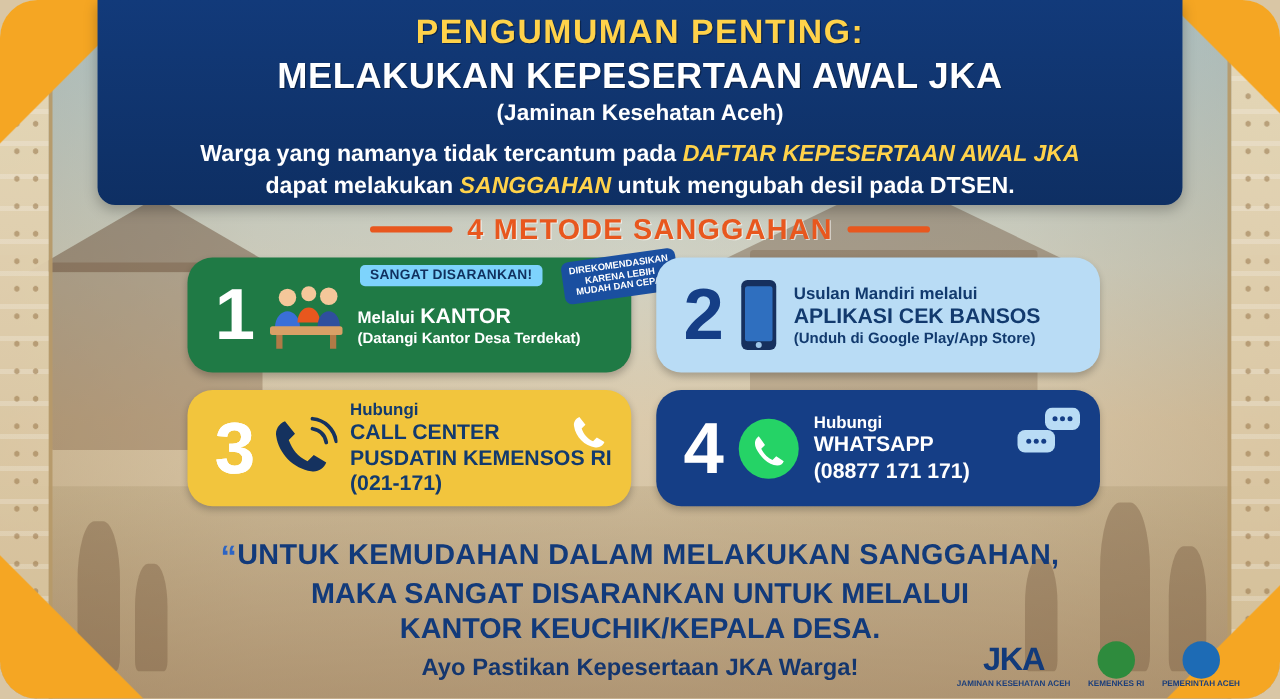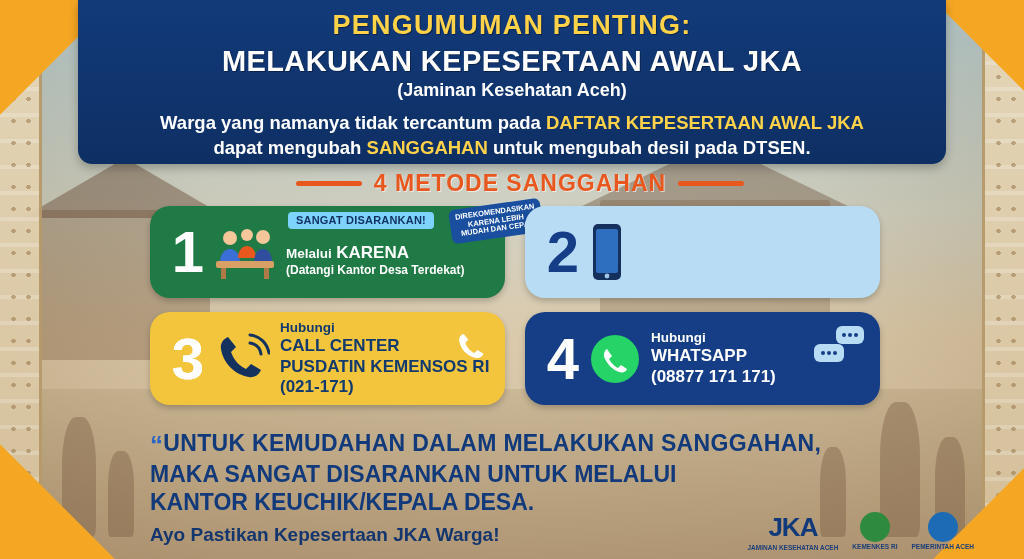--- a/index.html
+++ b/index.html
@@ -8,20 +8,21 @@
     font-family: "Liberation Sans", sans-serif;
     background: #d9c6a5;
     position: relative;
   }
   .poster {
     position: absolute; inset: 0;
     background:
       linear-gradient(to bottom, rgba(140,190,220,0.55) 0%, rgba(170,200,215,0.35) 38%, rgba(200,180,150,0.35) 60%, rgba(190,165,130,0.55) 100%),
       linear-gradient(to right, #c9b48f 0%, #ddcbaa 20%, #e5d6b8 50%, #ddcbaa 80%, #c9b48f 100%);
     overflow: hidden;
+    border-radius: 30px;
   }
   
   .bg-hut {
     position: absolute; background: rgba(120,90,60,0.35);
     border-radius: 3px;
   }
   .bg-hut.h1 { left: 40px; top: 210px; width: 170px; height: 150px; }
   .bg-hut.h1::before {
     content:""; position:absolute; left:-18px; top:-52px; width:206px; height:60px;
     background: rgba(100,72,48,0.45);
@@ -80,21 +81,21 @@
   .hdr-line1 {
     font-size: 27px; font-weight: 800; letter-spacing: 1.2px; color: #ffd24a;
     text-shadow: 1px 1px 0 rgba(0,0,0,0.35);
   }
   .hdr-line2 {
     font-size: 29px; font-weight: 800; letter-spacing: 0.4px; margin-top: 4px;
     text-shadow: 1px 1px 0 rgba(0,0,0,0.35);
   }
   .hdr-line3 { font-size: 18px; font-weight: 700; margin-top: 2px; }
   .hdr-body { margin-top: 10px; font-size: 18.5px; line-height: 1.35; font-weight: 700;}
-  .hl-yellow { color: #ffd24a; font-weight: 800; }
+  .hl-yellow { color: #ffd24a; font-weight: 800; font-style: italic; }
 
   
   .methods-title-wrap { position:absolute; left:16px; right:0; top: 170px; text-align:center; }
   .methods-title {
     display:inline-block; position:relative;
     color: #e8571e; font-size: 23px; font-weight: 800; letter-spacing: 1px;
     text-shadow: 1px 1px 0 rgba(255,255,255,0.6);
   }
   .mt-bar { position:absolute; top:11px; width: 66px; height: 5px; background:#e8571e; border-radius:3px; }
   .mt-bar.l { left: -78px; }
@@ -139,31 +140,31 @@
   .badge-ribbon {
     position: absolute; left: 300px; top: -2px; width: 92px; height: 34px;
     background: #1a4fa0; color: #fff; font-size: 7.5px; font-weight: 800;
     border-radius: 6px; transform: rotate(-8deg);
     display:flex; align-items:center; justify-content:center; text-align:center;
     line-height: 1.15; padding: 2px 4px;
   }
 
   
   .footer-msg {
-    position: absolute; left: 150px; right: 150px; top: 430px; text-align:left;
+    position: absolute; left: 150px; right: 150px; top: 430px; text-align:center;
     color: #123a7a; font-weight: 800; line-height: 1.2;
   }
   .fm1 { font-size: 23px; letter-spacing: .3px; }
   .fm2 { font-size: 23px; }
   .fm3 { font-size: 23px; }
   .fm4 { font-size: 19px; margin-top: 8px; color:#14366e; font-weight: 800; }
   .quote-l, .quote-r { color:#2c64c4; font-size: 26px; vertical-align: top; }
 
   
-  .logos { position:absolute; right: 50px; bottom: 8px; display:flex; align-items:flex-start; gap: 14px; }
+  .logos { position:absolute; right: 32px; bottom: 8px; display:flex; align-items:center; gap: 14px; }
   .logo { text-align:center; color:#1b3e7a; }
   .logo .mark { font-size: 26px; font-weight: 800; letter-spacing: -1px; color:#123a7a; }
   .logo .cap { font-size: 6.5px; font-weight:700; margin-top:1px; }
   .logo .circle { width: 30px; height: 30px; border-radius: 50%; background:#2e8b3d; margin: 0 auto; }
   .logo .circle2 { width: 30px; height: 30px; border-radius: 50%; background:#1d6bb5; margin: 0 auto; }
 </style>
 </head>
 <body>
 
 <div class="poster">
@@ -188,21 +189,21 @@
   <div class="corner-tri tr"></div>
   <div class="corner-tri br"></div>
 
   <div class="header">
     <div class="hdr-line1">PENGUMUMAN PENTING:</div>
     <div class="hdr-line2">MELAKUKAN KEPESERTAAN AWAL JKA</div>
     <div class="hdr-line3">(Jaminan Kesehatan Aceh)</div>
     <div class="hdr-body">
       <span>Warga yang namanya tidak tercantum pada</span>
       <span class="hl-yellow">DAFTAR KEPESERTAAN AWAL JKA</span><br>
-      <span>dapat mengubah</span>
+      <span>dapat melakukan</span>
       <span class="hl-yellow">SANGGAHAN</span>
       <span>untuk mengubah desil pada DTSEN.</span>
     </div>
   </div>
 
   <div class="methods-title-wrap">
     <div class="methods-title">
       <span class="mt-bar l"></span>
       <span>4 METODE SANGGAHAN</span>
       <span class="mt-bar r"></span>
@@ -227,34 +228,39 @@
             <rect x="7" y="44" width="5" height="11" fill="#b07a46"></rect>
             <rect x="50" y="44" width="5" height="11" fill="#b07a46"></rect>
           </svg>
         </div>
         <div class="card-text">
           <div class="badge-rec">SANGAT DISARANKAN!</div>
           <div class="badge-ribbon">DIREKOMENDASIKAN KARENA LEBIH MUDAH DAN CEPAT</div>
           <div style="height:16px"></div>
           <div>
             <span class="ct-small">Melalui</span>
-            <span class="ct-big">KARENA</span>
+            <span class="ct-big">KANTOR</span>
           </div>
           <div class="ct-note">(Datangi Kantor Desa Terdekat)</div>
         </div>
       </div>
 
       <div class="card blue">
         <div class="num on-blue">2</div>
         <div class="icon-box">
           <svg width="36" height="60" viewBox="0 0 36 60" aria-hidden="true">
             <rect x="4" y="2" width="28" height="56" rx="5" fill="#16305e"></rect>
             <rect x="7" y="7" width="22" height="44" rx="2" fill="#2f6fbf"></rect>
             <circle cx="18" cy="54" r="2.4" fill="#9fc6e8"></circle>
           </svg>
+        </div>
+        <div class="card-text">
+          <div class="ct-small">Usulan Mandiri melalui</div>
+          <div class="ct-big">APLIKASI CEK BANSOS</div>
+          <div class="ct-note">(Unduh di Google Play/App Store)</div>
         </div>
       </div>
 
     </div>
 
     <div class="row">
 
       <div class="card yellow">
         <div class="num on-yellow">3</div>
         <div class="icon-box">

